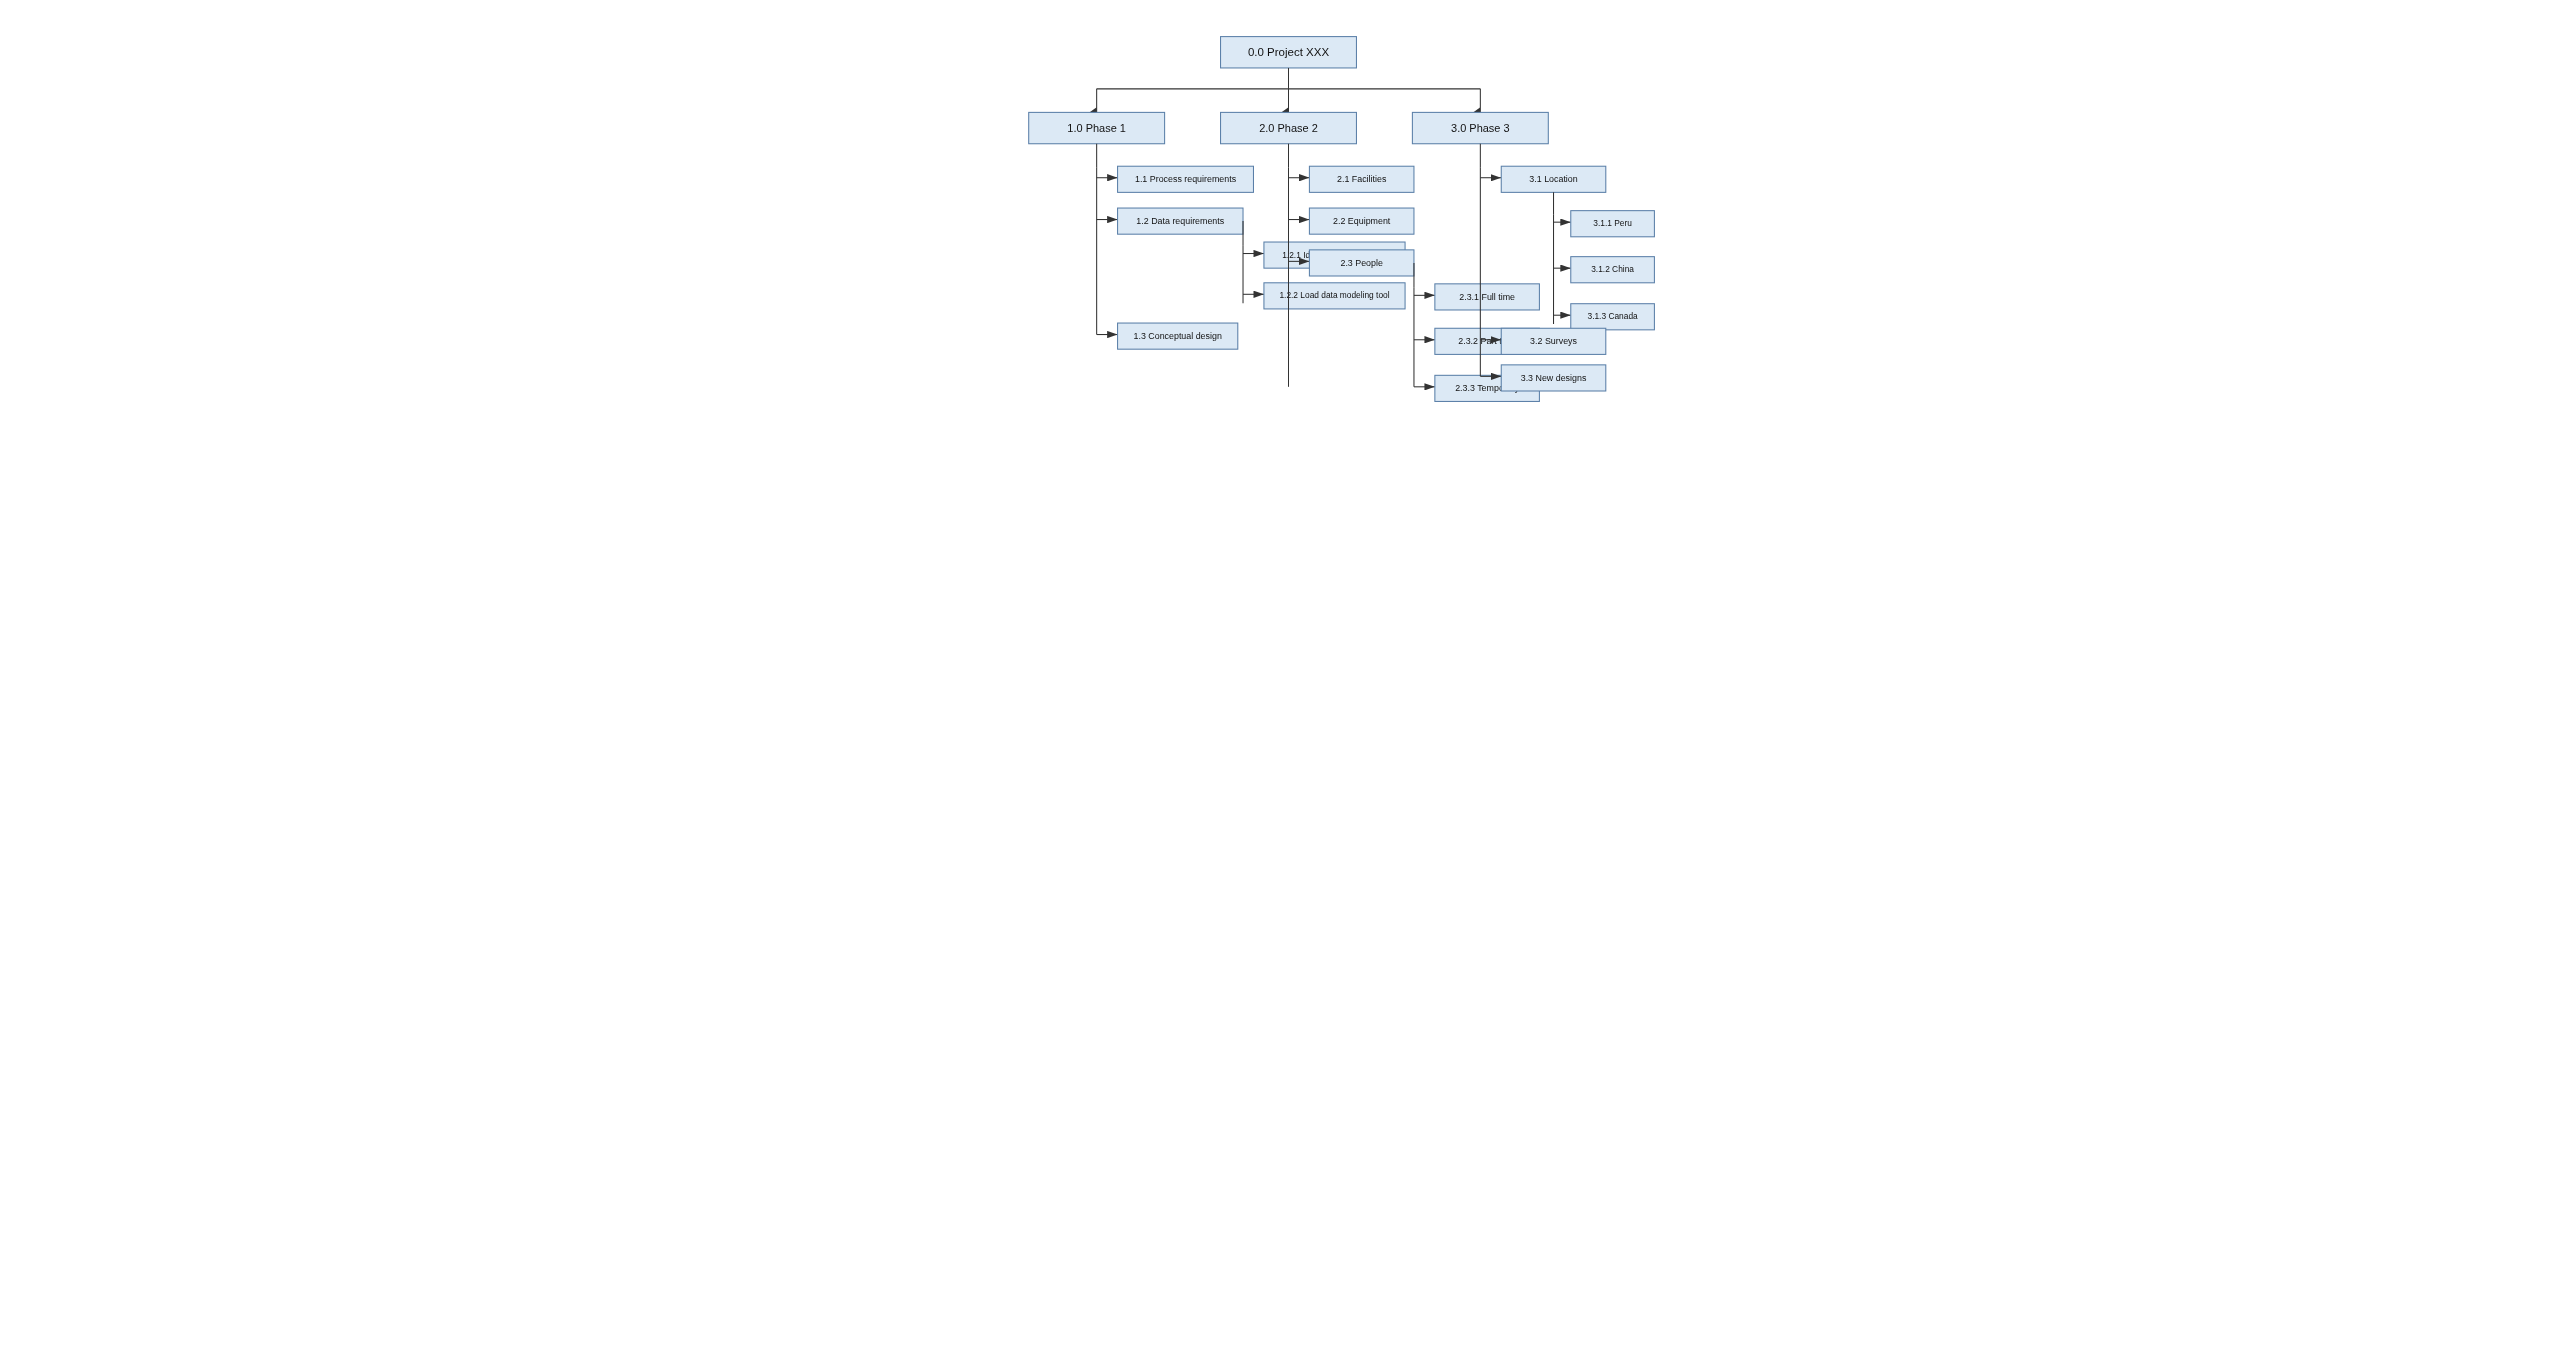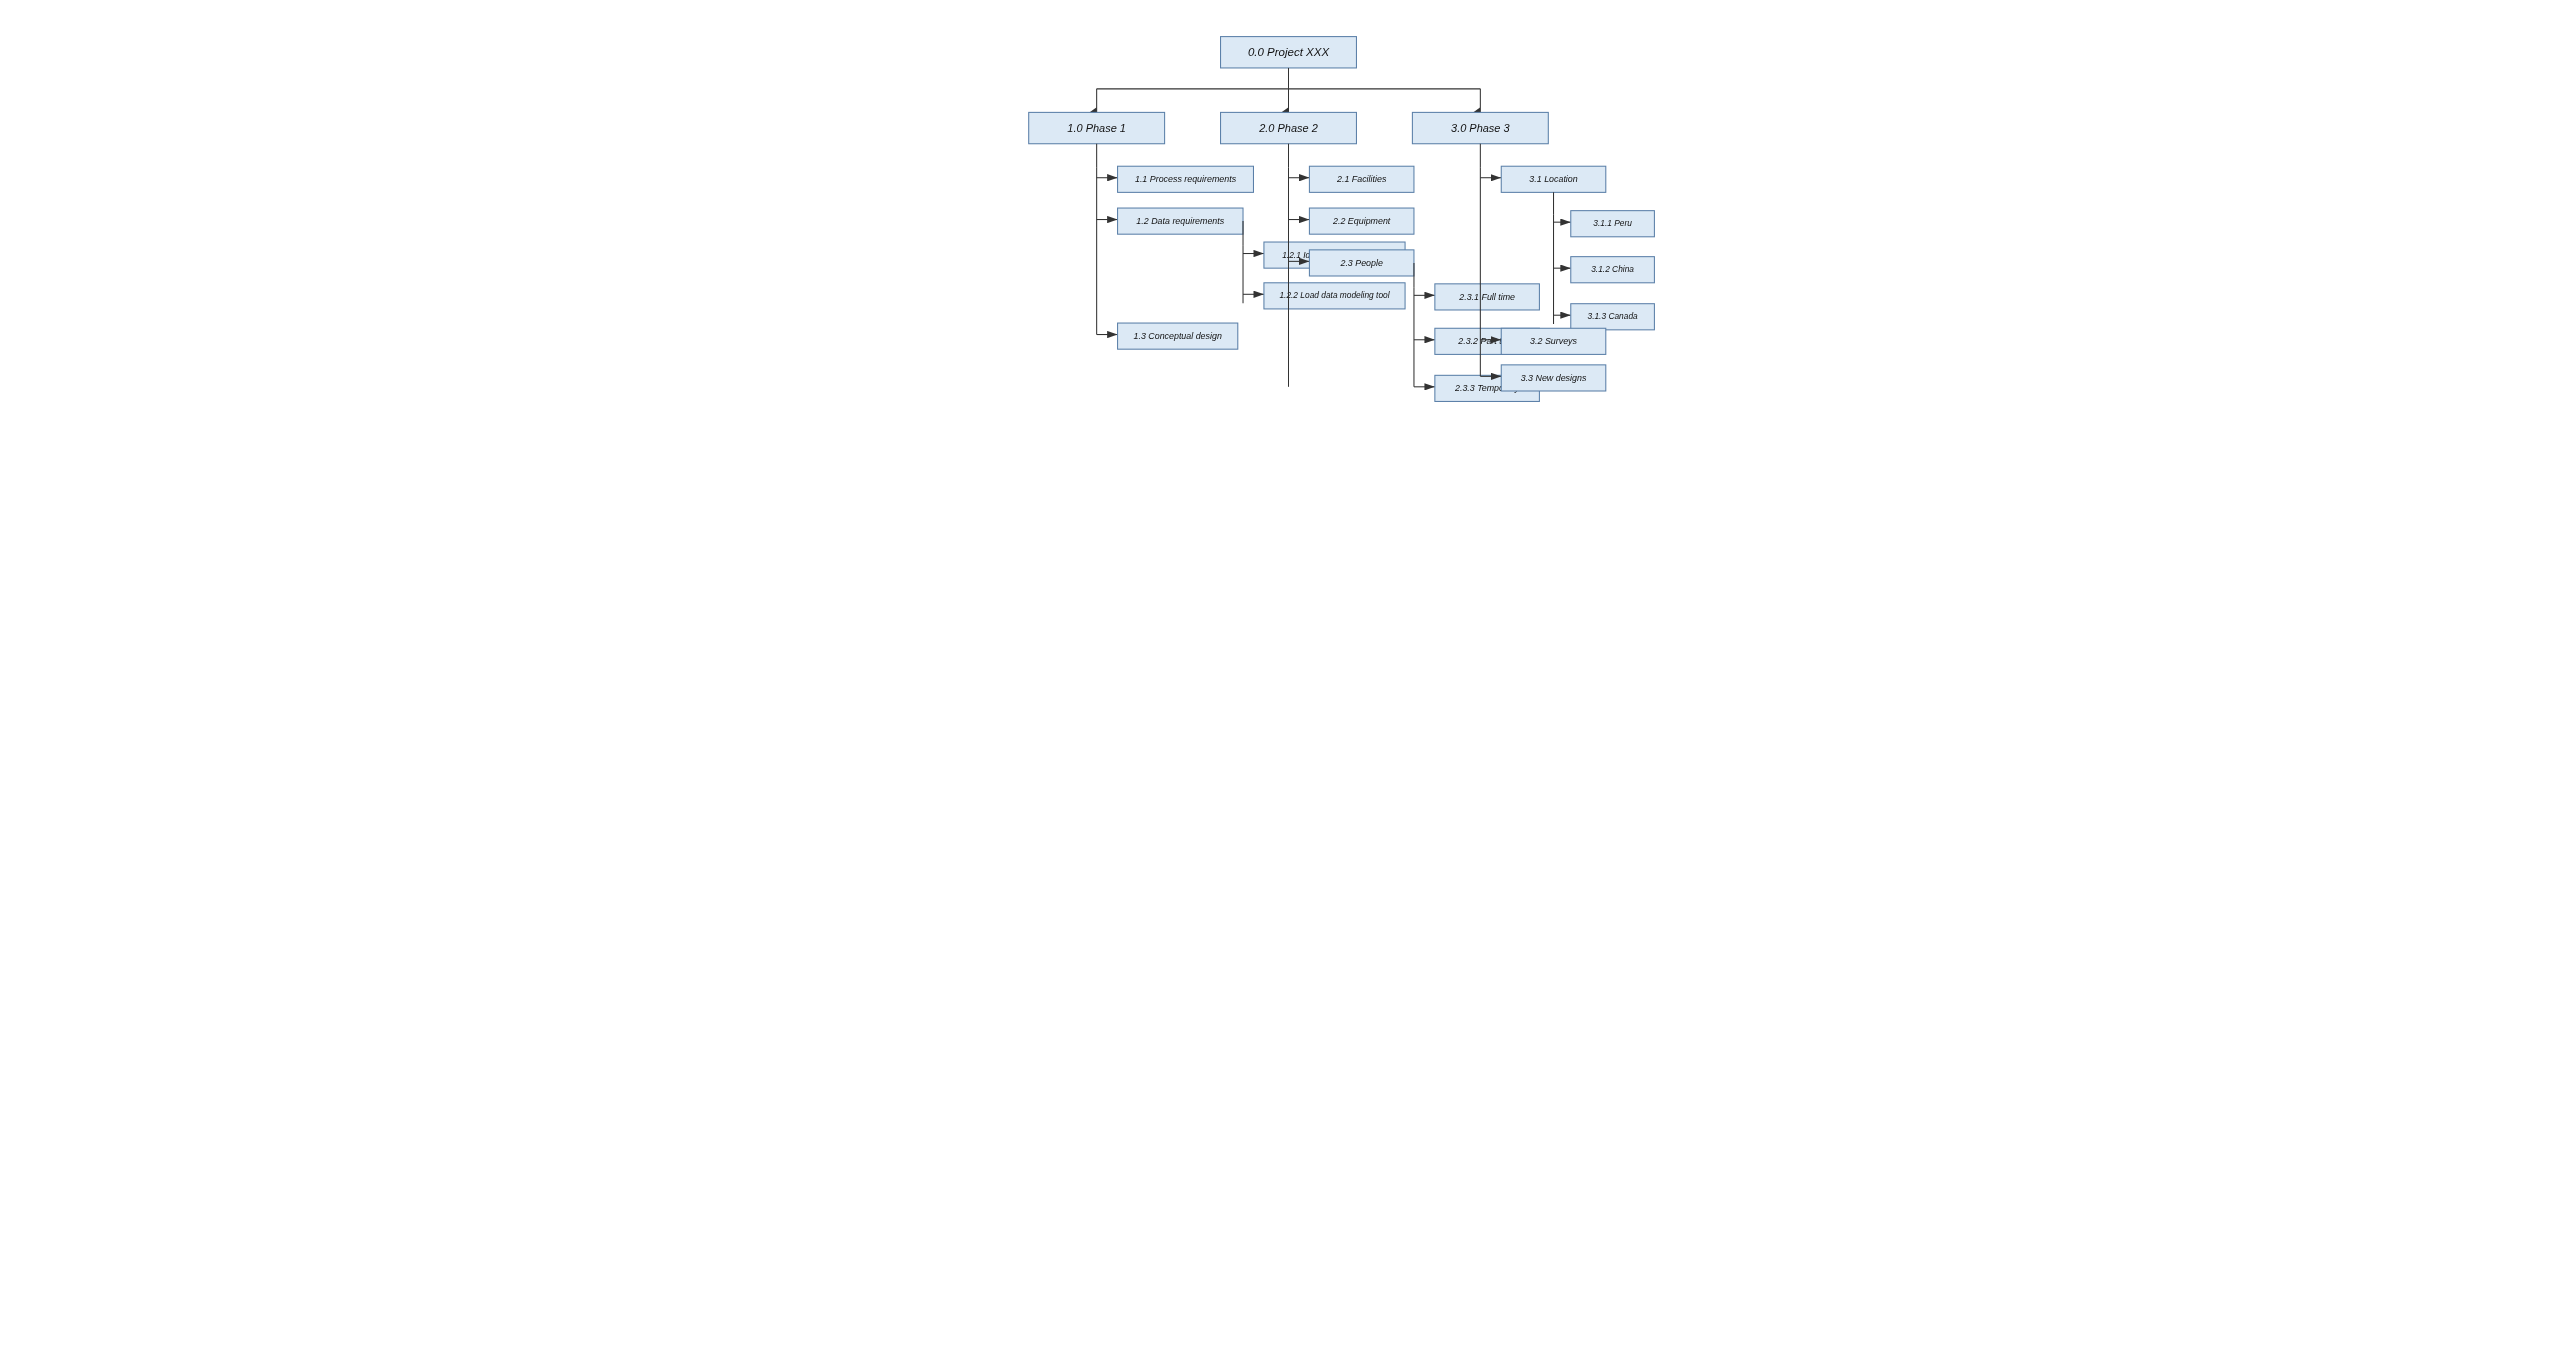--- a/index.html
+++ b/index.html
@@ -12,21 +12,21 @@
     }
 
     
     svg text {
       font-family: Arial, sans-serif;
     }
   </style>
 </head>
 <body>
 
-<div style="display:flex;justify-content:center;align-items:flex-end;width:100%;padding:10.5px 0;font-style:italic;">
+<div style="display:flex;justify-content:center;align-items:flex-end;width:100%;padding:10.5px 0;">
   <svg width="575" height="408" viewBox="0 0 1100 780" style="overflow:visible;font-size:18px">
 
     <defs>
       <marker id="arrowhead" markerWidth="10" markerHeight="7" refX="10" refY="3.5" orient="auto">
         <polygon points="0 0, 10 3.5, 0 7" fill="#333"></polygon>
       </marker>
       <marker id="arrowhead-down" markerWidth="10" markerHeight="7" refX="5" refY="0" orient="auto">
         <polygon points="0 0, 10 0, 5 7" fill="#333"></polygon>
       </marker>
     </defs>

